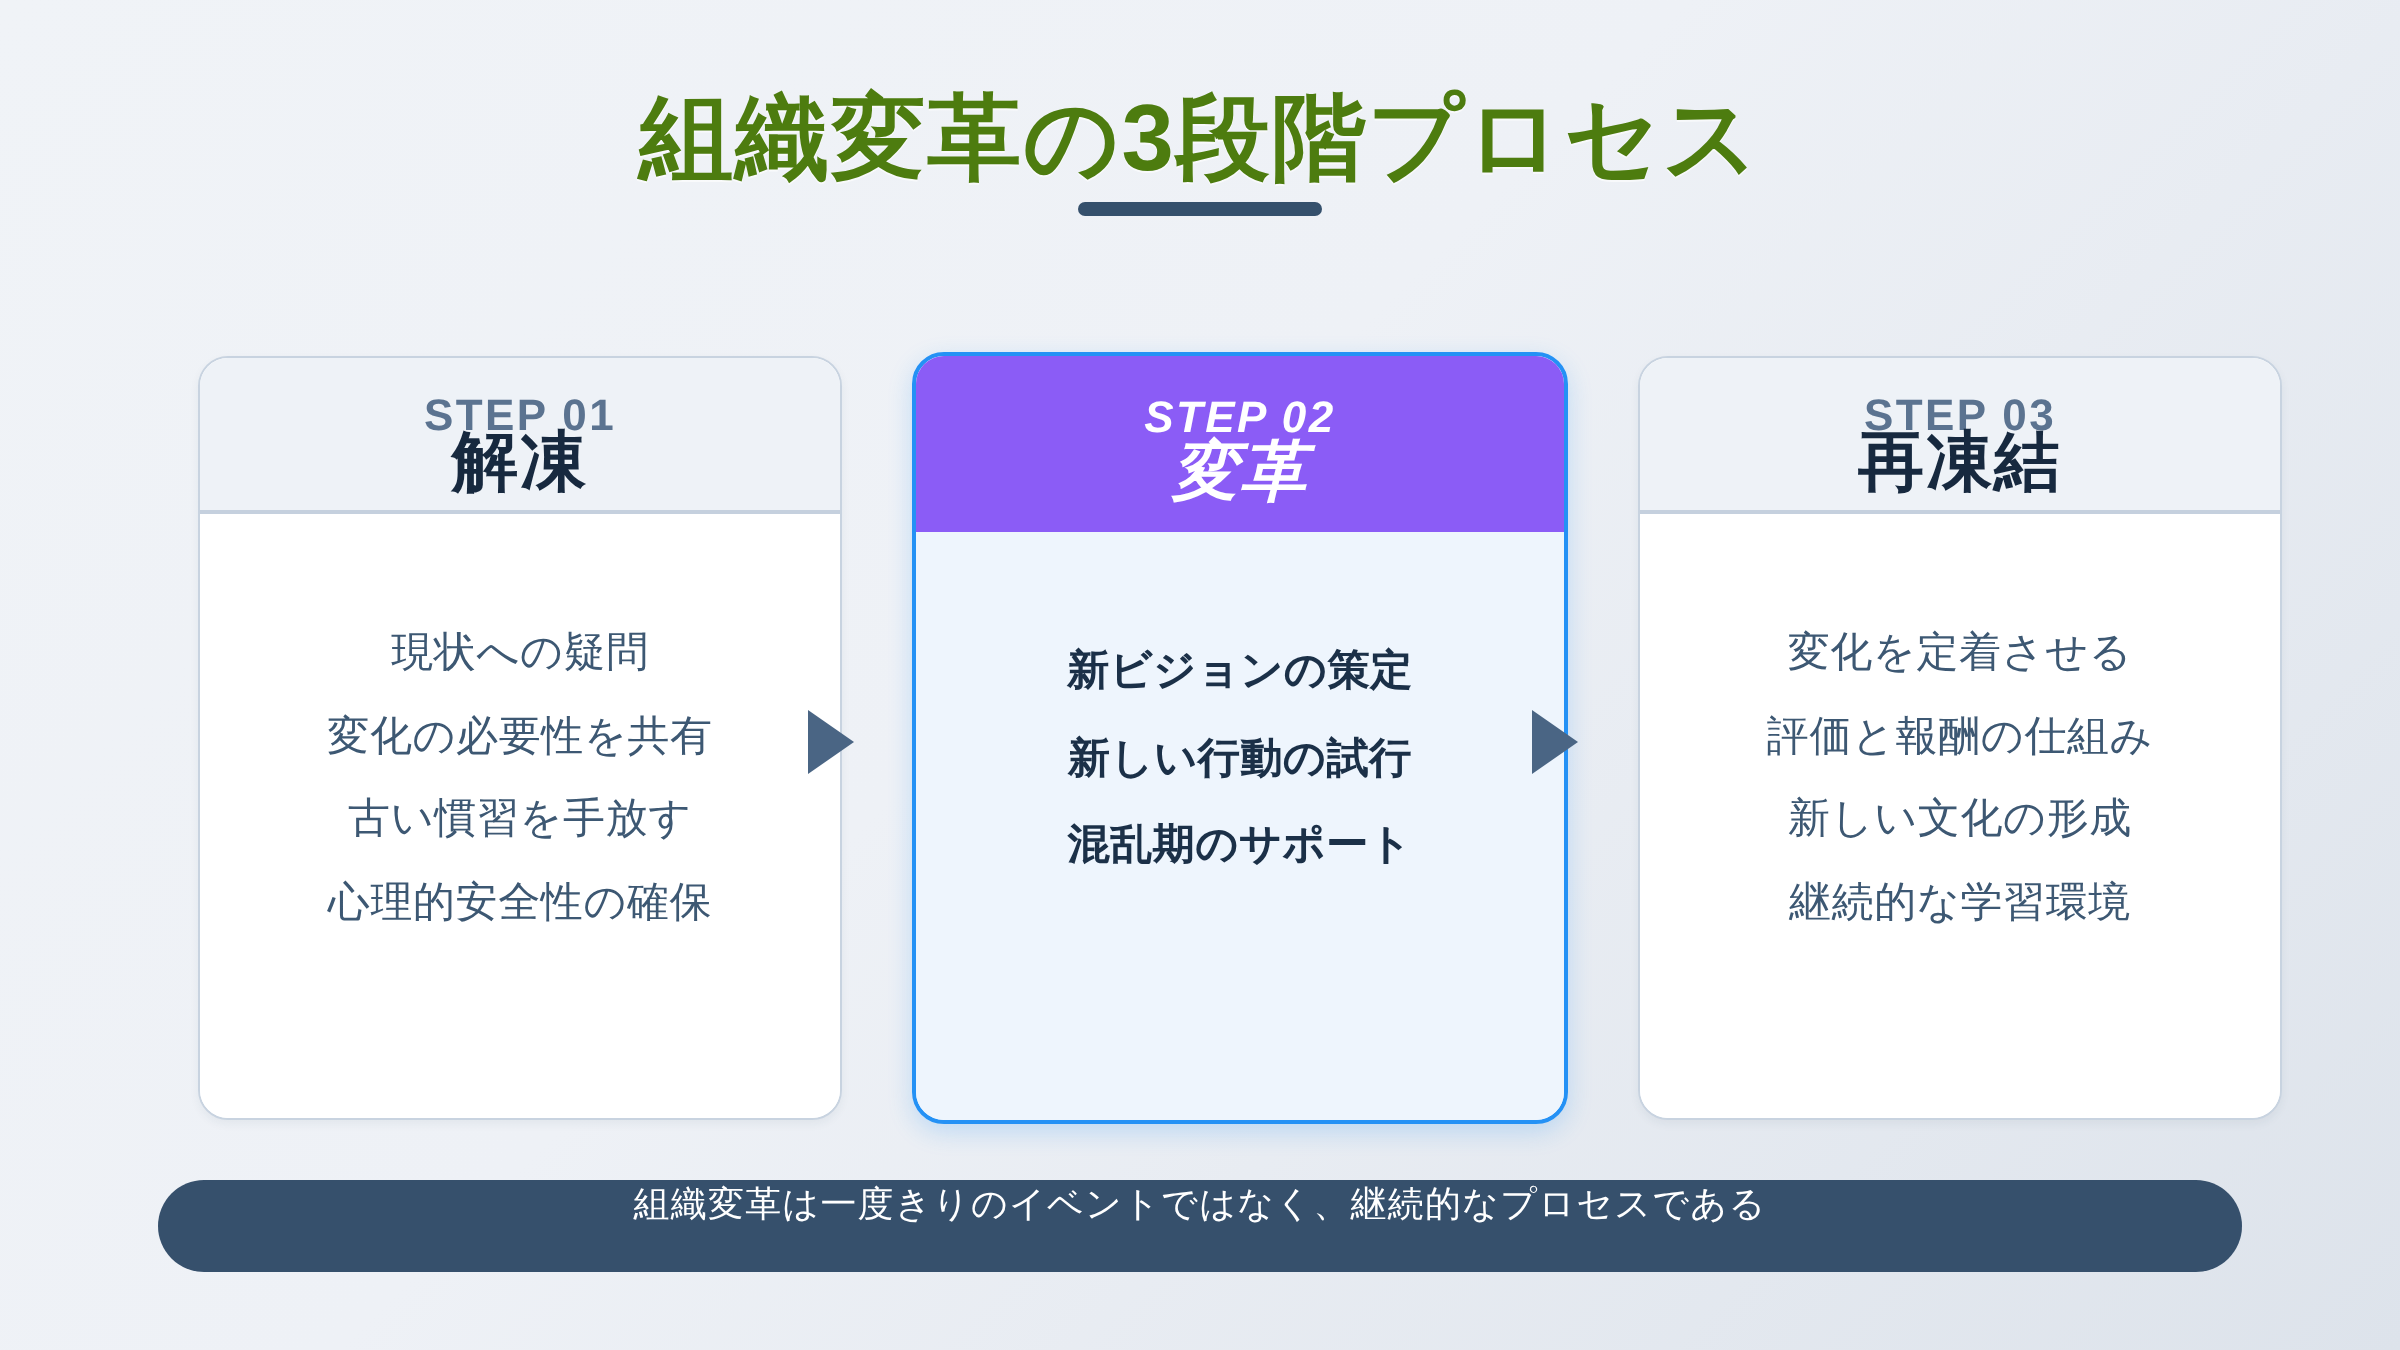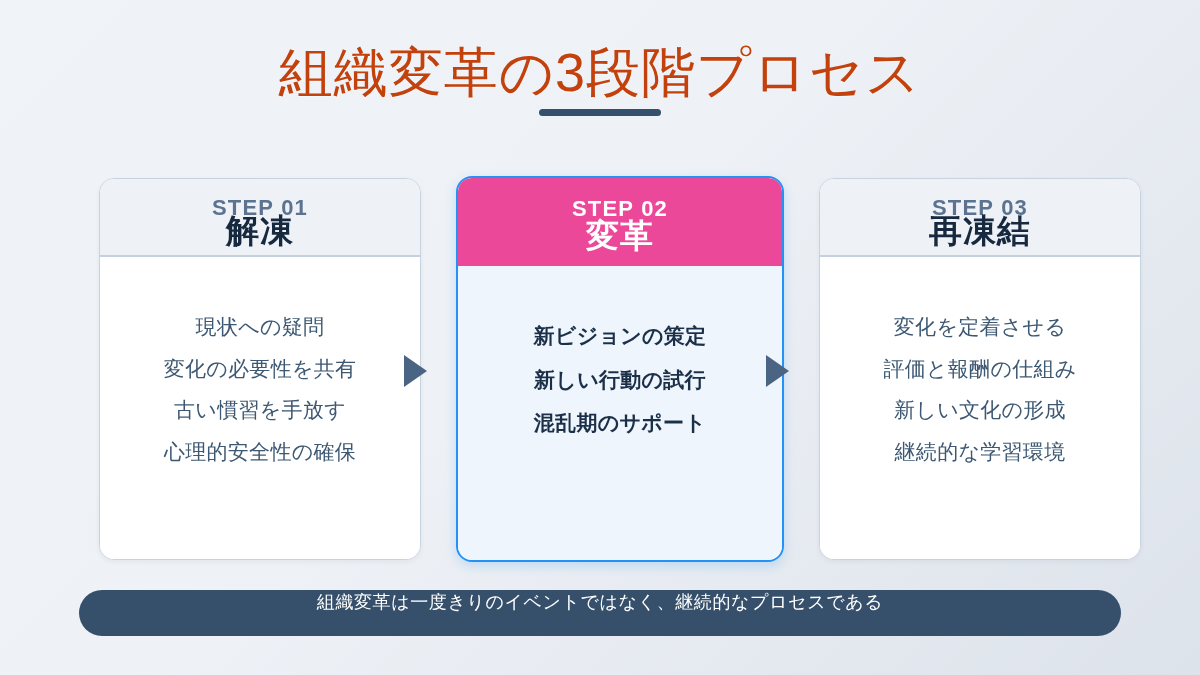--- a/index.html
+++ b/index.html
@@ -14,21 +14,21 @@
     background:linear-gradient(135deg,#f0f3f7 0%,#eef1f6 45%,#dde3eb 100%);
     position:relative;
   }
 
   
   .title-block{
     position:absolute; top:44px; left:0; width:1200px;
     text-align:center;
   }
   .title{
-    font-size:54px; font-weight:normal; color:#c2410c;
+    font-size:47px; font-weight:bold; color:#4d7c0f;
     letter-spacing:1px; line-height:1.05;
     text-shadow:0 1px 0 rgba(255,255,255,.6);
   }
   .title-underline{
     width:122px; height:7px; border-radius:4px;
     background:#35506c; margin:8px auto 0;
   }
 
   
   .cards{
@@ -58,23 +58,24 @@
   }
 
   
   .card-head{
     position:relative; height:78px;
     background:#eef2f7;
     border-bottom:2px solid #c5d0de;
   }
   .card.c2 .card-head{
     height:88px;
-    background:#ec4899;
+    background:#8b5cf6;
     border-bottom:none;
     border-radius:13px 13px 0 0;
+    font-style:italic;
   }
 
   .step-label{
     position:absolute; top:16px; left:0; width:100%;
     text-align:center;
     font-size:22px; font-weight:bold; letter-spacing:1.2px;
     color:#5b7390;
   }
   .card.c2 .step-label{ color:#ffffff; top:18px; }
 

